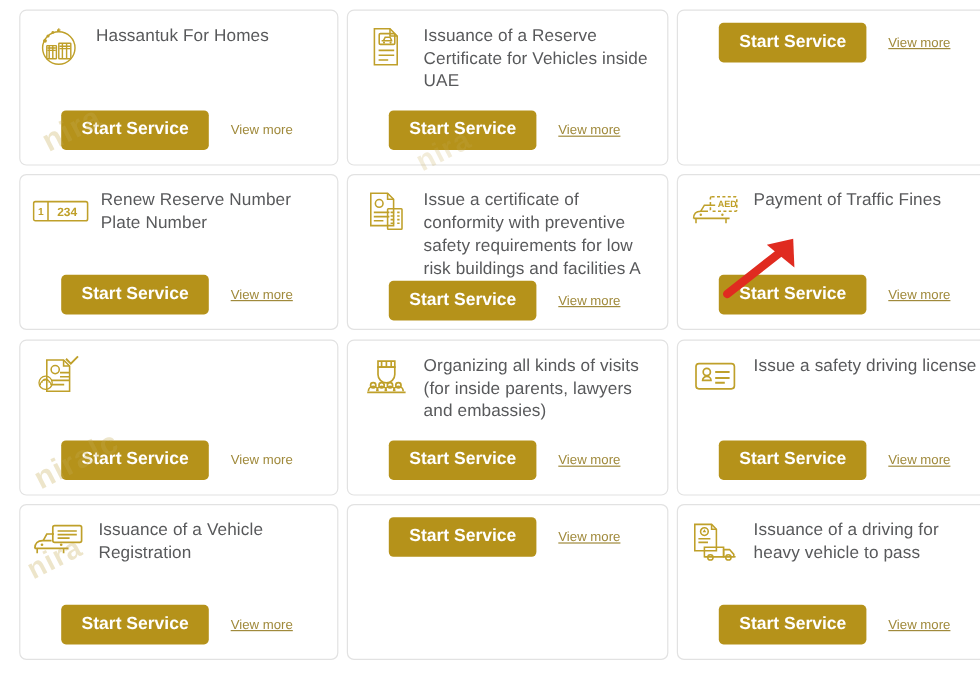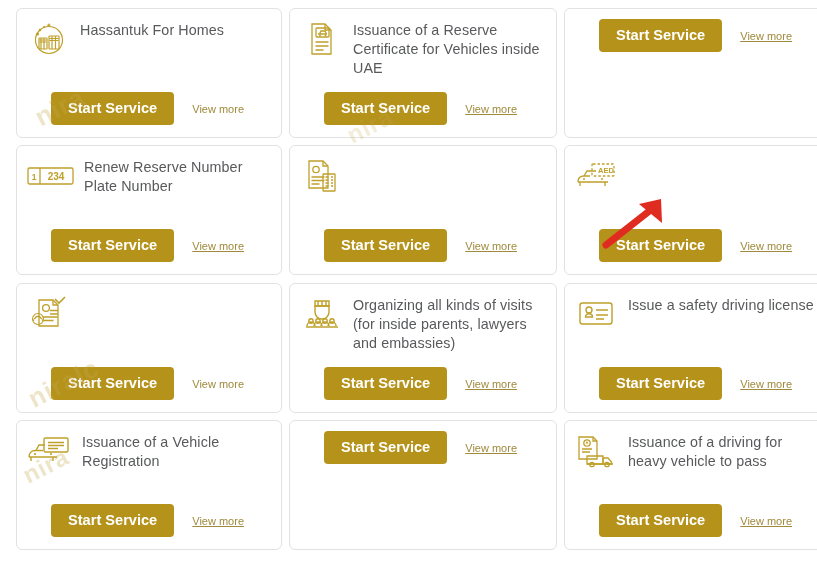--- a/index.html
+++ b/index.html
@@ -195,39 +195,41 @@
       <span class="icon">
         <svg width="34" height="36" viewBox="0 0 34 36" fill="none" stroke="#bfa02a" stroke-width="1.3">
           <path d="M4 3h14l5 5v22H4z"></path>
           <path d="M18 3v5h5"></path>
           <circle cx="11" cy="11.5" r="3.2"></circle>
           <path d="M6.5 19h13M6.5 22.5h13M6.5 26h8"></path>
           <rect x="18" y="16" width="12" height="17" rx="0.6"></rect>
           <path d="M20.5 19h3M20.5 22h3M20.5 25h3M20.5 28h3M26 19h2M26 22h2M26 25h2M26 28h2"></path>
         </svg>
       </span>
+      <div class="card-title">Issue a certificate of conformity with preventive safety requirements for low risk buildings and facilities A</div>
     </div>
     <div class="card-actions">
       <button class="btn-start">Start Service</button>
       <a class="link-view">View more</a>
     </div>
   </div>
 
   <div class="card">
     <div class="card-head">
       <span class="icon" style="width:44px">
         <svg width="44" height="30" viewBox="0 0 44 30" fill="none" stroke="#bfa02a" stroke-width="1.3">
           <path d="M3 21c0-4 2-6 6-6h6M3 21h30M5 21v4M30 21v4"></path>
           <path d="M9 15l3-5h9"></path>
           <circle cx="9" cy="18" r="1" fill="#bfa02a" stroke="none"></circle>
           <circle cx="27" cy="18" r="1" fill="#bfa02a" stroke="none"></circle>
           <rect x="17" y="3" width="22" height="12" rx="1" stroke-dasharray="2.5 2"></rect>
           <text x="31" y="11.5" font-family="Liberation Sans, sans-serif" font-size="7.5" font-weight="bold" fill="#bfa02a" stroke="none" text-anchor="middle">AED</text>
         </svg>
       </span>
+      <div class="card-title">Payment of Traffic Fines</div>
     </div>
     <div class="card-actions">
       <button class="btn-start">Start Service</button>
       <a class="link-view">View more</a>
     </div>
   </div>
 
   <div class="card no-underline">
     <div class="card-head">
       <span class="icon">

